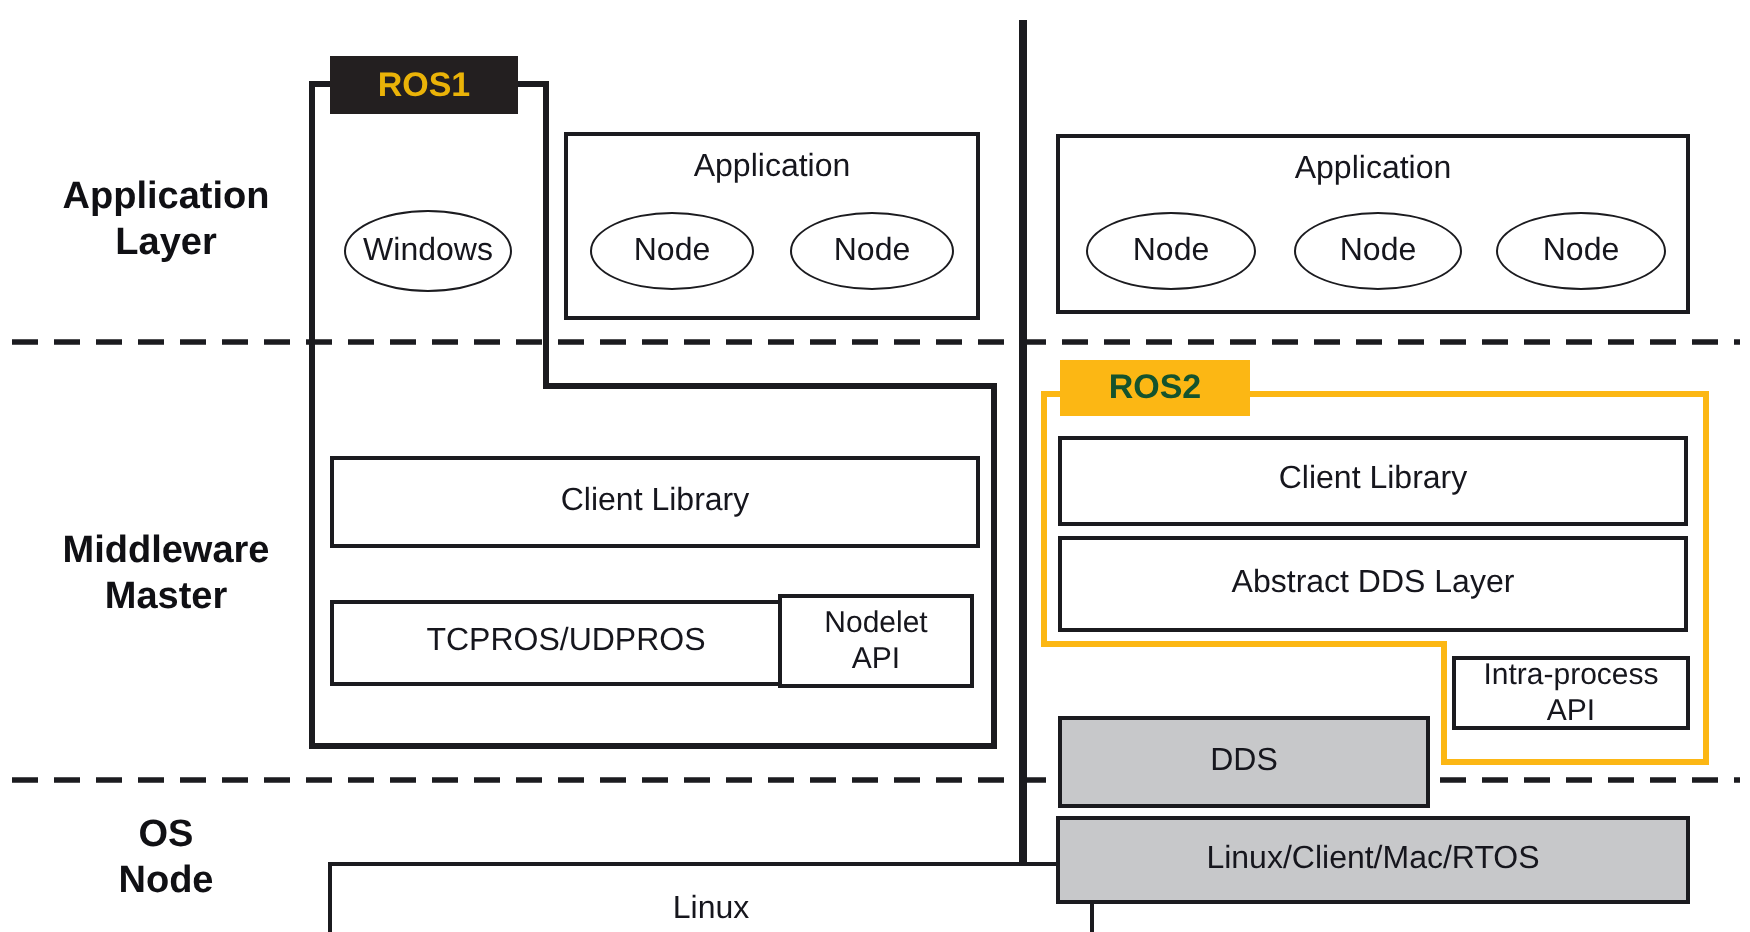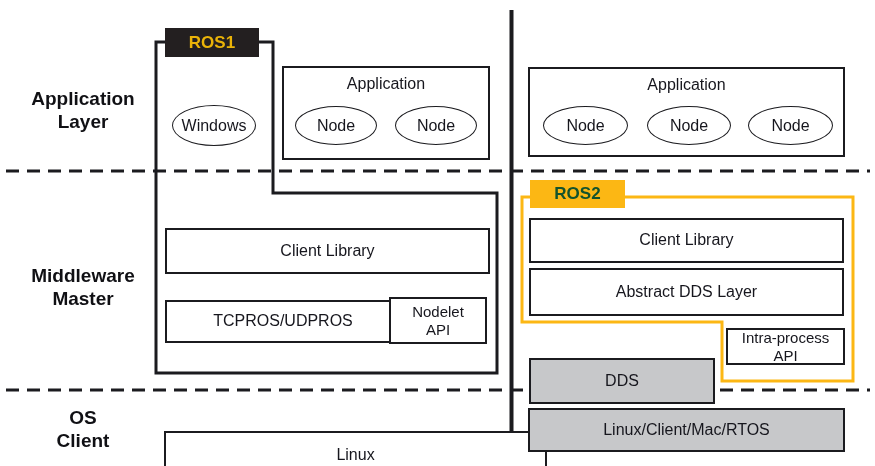--- a/index.html
+++ b/index.html
@@ -56,21 +56,21 @@
     <polygon points="156,42 273,42 273,193 497,193 497,373 156,373" fill="none" stroke="#1b1b1f" stroke-width="3"></polygon>
 
     <polygon points="522,197 853,197 853,381 722,381 722,322 522,322" fill="none" stroke="#fcb714" stroke-width="3"></polygon>
   </svg>
 
   <div class="layer-label" style="top:88px;">Application
 Layer</div>
   <div class="layer-label" style="top:265px;">Middleware
 Master</div>
   <div class="layer-label" style="top:407px;">OS
-Client</div>
+Node</div>
 
   <div class="tab tab-ros1" style="left:165px; top:28px; width:94px; height:29px;">ROS1</div>
 
   <div class="ellipse" style="left:172px; top:105px; width:84px; height:41px;">Windows</div>
 
   <div class="box app-box" style="left:282px; top:66px; width:208px; height:94px;">
     <div>Application</div>
   </div>
   <div class="ellipse" style="left:295px; top:106px; width:82px; height:39px;">Node</div>
   <div class="ellipse" style="left:395px; top:106px; width:82px; height:39px;">Node</div>

